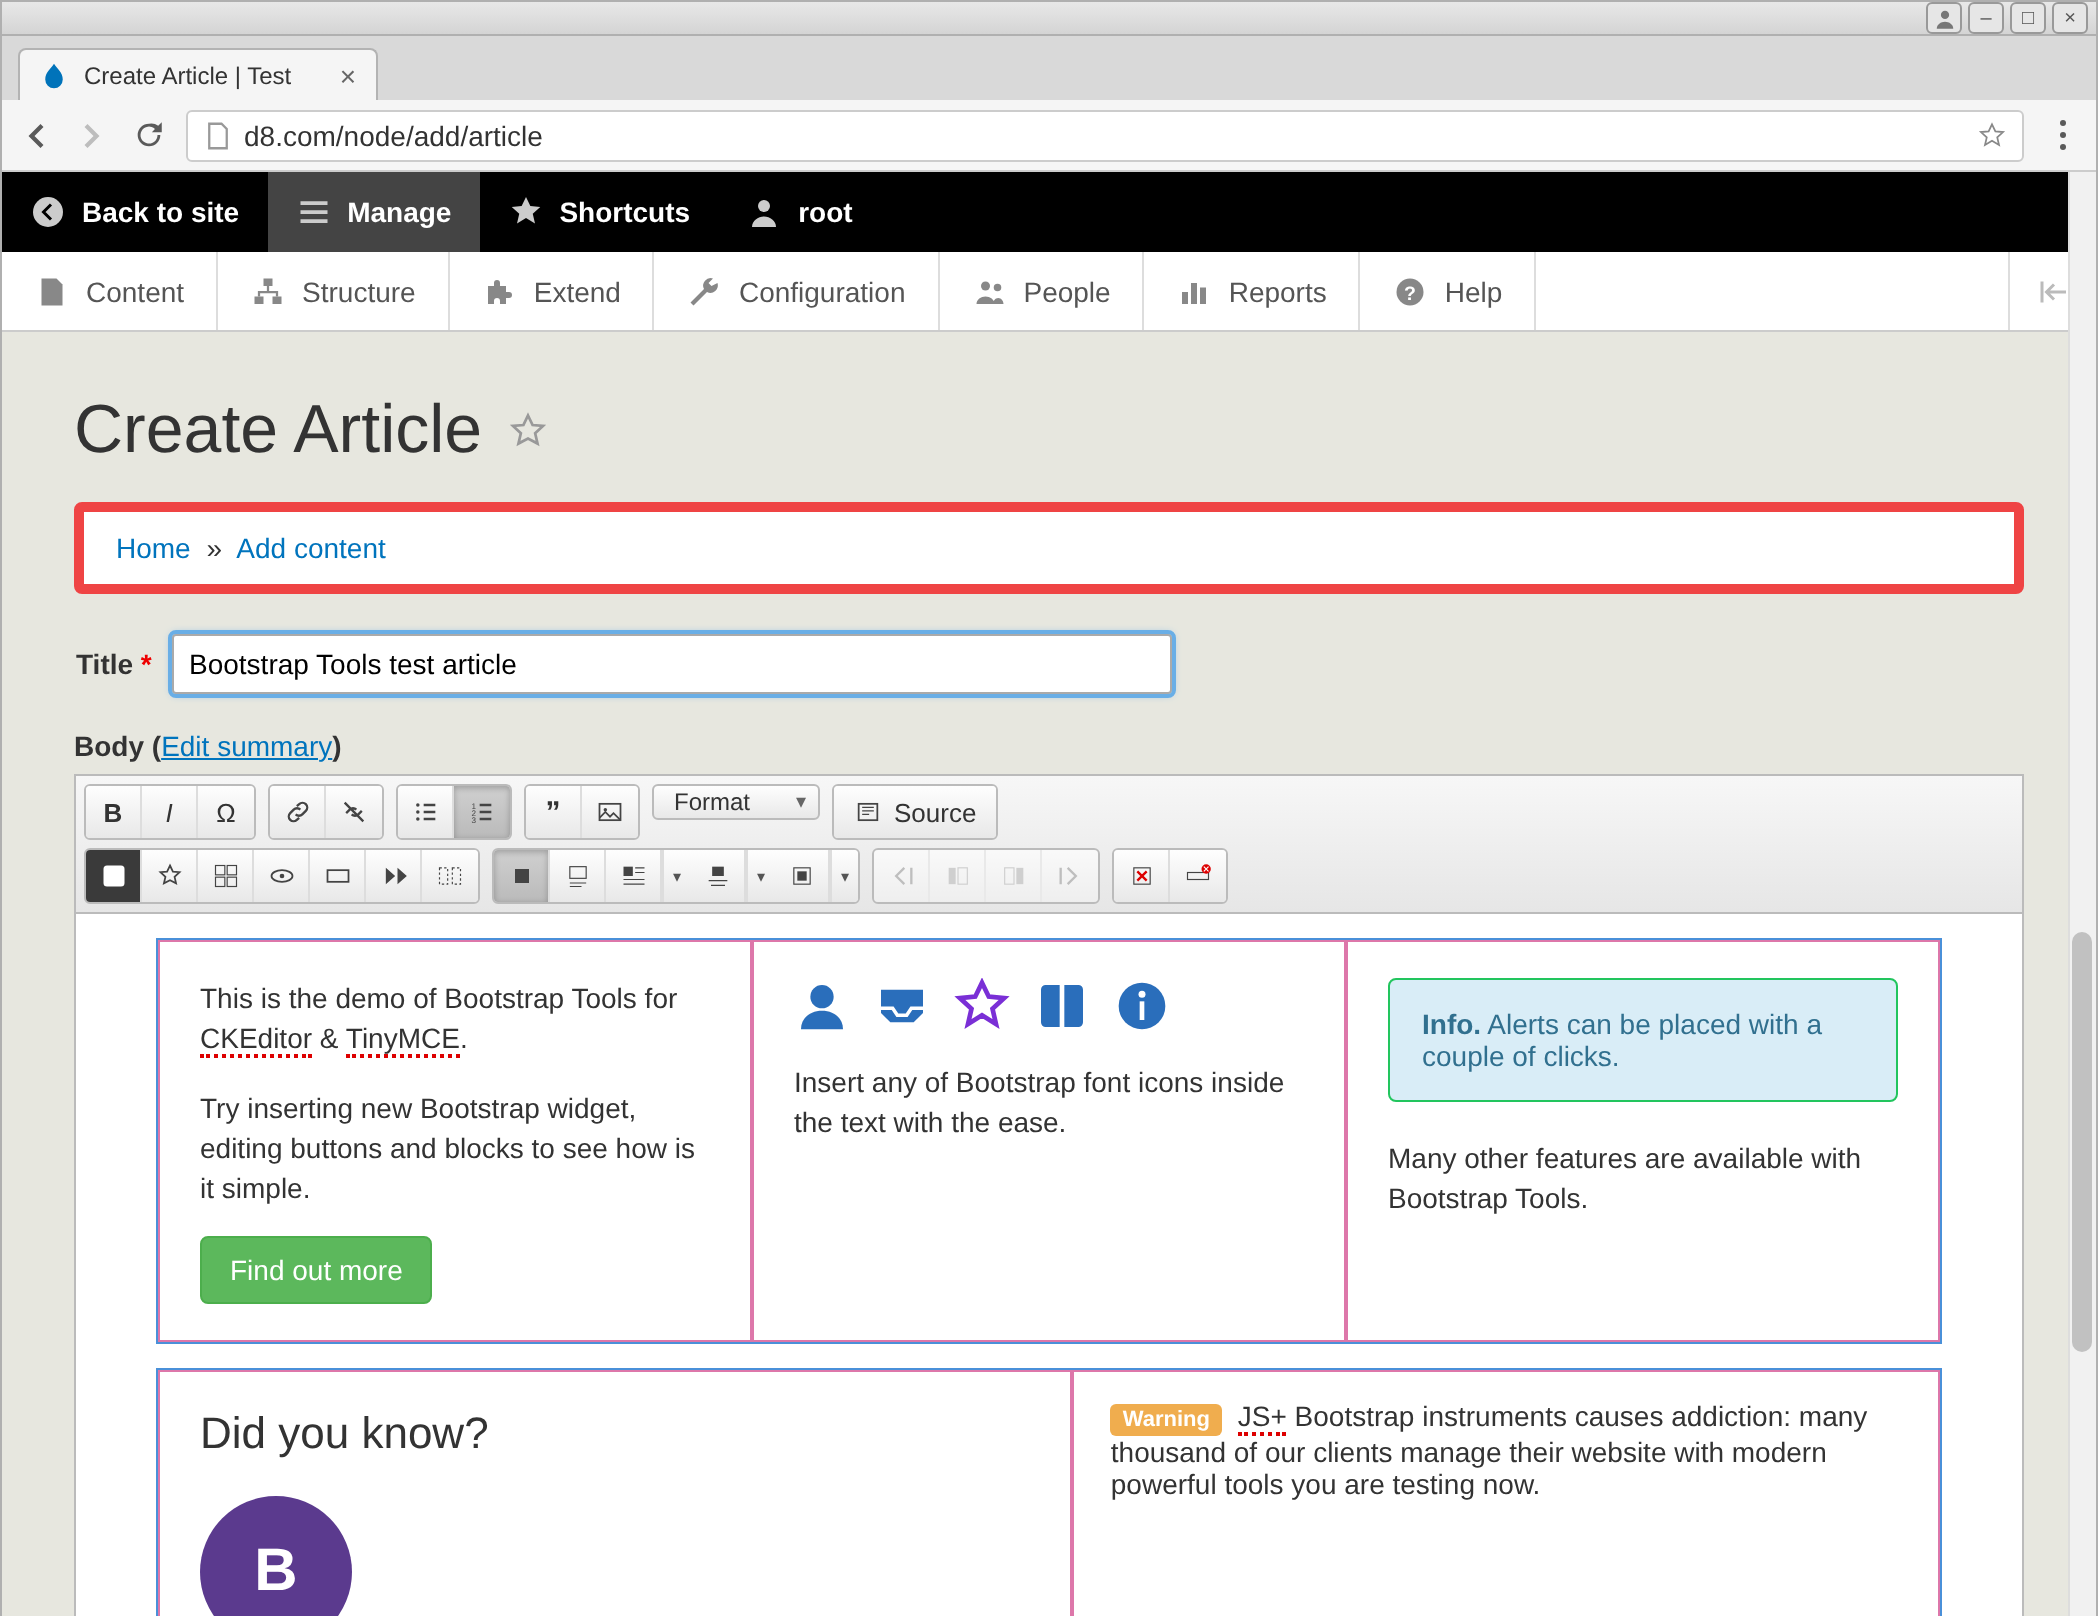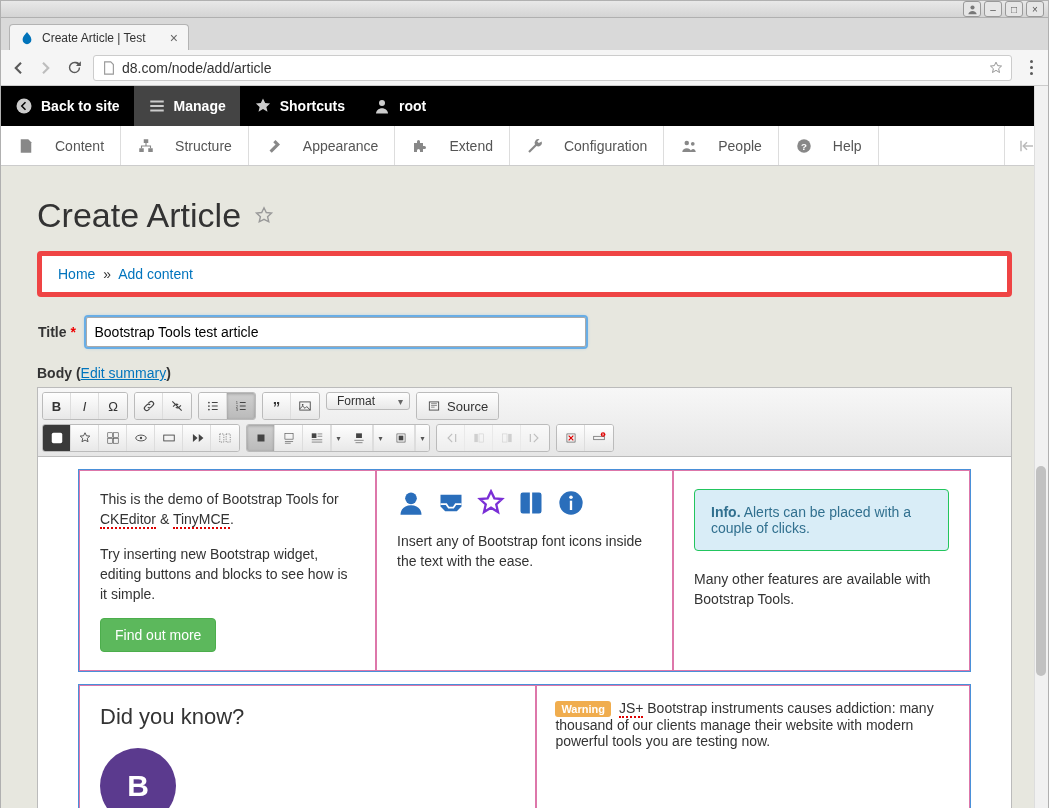--- a/index.html
+++ b/index.html
@@ -24,21 +24,21 @@
 .viewport { flex: 1; position: relative; overflow: hidden; }
 .viewport-scroll { height: 100%; overflow-y: scroll; }
 .scroll-track { position:absolute; right:0; top:0; bottom:0; width:14px; background:#f1f1f1; border-left:1px solid #ddd; }
 .scroll-thumb { position:absolute; right:2px; top:380px; width:10px; height:210px; background:#c1c1c1; border-radius:5px; }
 
 .admin-toolbar { background: #000; color: #fff; height: 40px; display: flex; align-items: center; }
 .admin-item { display: flex; align-items: center; gap: 8px; padding: 12px 14px; height: 100%; font-weight: bold; font-size: 14px; }
 .admin-item.active { background: #444; }
 .admin-icon { width: 18px; height: 18px; fill: #ccc; }
 .admin-sub { background: #fff; border-bottom: 1px solid #ccc; height: 40px; display: flex; align-items: stretch; }
-.sub-item { display: flex; align-items: center; gap: 20px; padding: 0 16px; font-size: 14px; color: #555; border-right: 1px solid #ddd; }
+.sub-item { display: flex; align-items: center; gap: 8px; padding: 0 16px; font-size: 14px; color: #555; border-right: 1px solid #ddd; }
 .sub-icon { width: 18px; height: 18px; fill: #888; }
 .sub-spacer { flex:1; }
 .sub-collapse { width: 44px; display:flex; align-items:center; justify-content:center; border-left:1px solid #ddd; }
 
 .content-region { background: #e7e7df; min-height: 1000px; padding: 0; }
 .page-heading { display:flex; align-items:center; gap:12px; padding: 30px 36px 16px; }
 .page-heading h1 { font-size: 34px; font-weight: normal; color: #333; }
 .star-outline { width:22px; height:22px; color:#888; }
 .breadcrumbs { margin: 0 36px 20px; background:#fff; border:5px solid #ef4444; border-radius:4px; padding: 10px 16px; font-size:14px; }
 .breadcrumbs a { color:#0074bd; text-decoration:none; }
@@ -193,43 +193,45 @@
               <svg class="sub-icon" viewBox="0 0 24 24">
                 <rect x="9" y="3" width="6" height="5" fill="#888"></rect>
                 <rect x="3" y="15" width="6" height="5" fill="#888"></rect>
                 <rect x="15" y="15" width="6" height="5" fill="#888"></rect>
                 <path d="M12 8v4M6 15v-3h12v3" stroke="#888" stroke-width="1.5" fill="none"></path>
               </svg>
               <span>Structure</span>
             </div>
           <div class="sub-item">
               <svg class="sub-icon" viewBox="0 0 24 24">
-                <path d="M6 18l8-8 3 3-8 8zM14 4l6 6-3 3-6-6z" fill="#888"></path>
-              </svg>
-              <span>Appearance</span>
-            </div>
-          <div class="sub-item">
-              <svg class="sub-icon" viewBox="0 0 24 24">
                 <path d="M4 8h4V6a2 2 0 114 0v2h4v4h2a2 2 0 110 4h-2v4h-4v-2a2 2 0 10-4 0v2H4z" fill="#888"></path>
               </svg>
               <span>Extend</span>
             </div>
           <div class="sub-item">
               <svg class="sub-icon" viewBox="0 0 24 24">
                 <path d="M21 6a5 5 0 01-7 6L5 21l-2-2 9-9a5 5 0 016-7l-3 3 2 2z" fill="#888"></path>
               </svg>
               <span>Configuration</span>
             </div>
           <div class="sub-item">
               <svg class="sub-icon" viewBox="0 0 24 24">
                 <circle cx="9" cy="8" r="3" fill="#888"></circle>
                 <circle cx="17" cy="9" r="2.5" fill="#888"></circle>
                 <path d="M3 20c0-3 3-5 6-5s6 2 6 5M14 20c0-2 1.5-4 3.5-4s3.5 2 3.5 4" fill="#888"></path>
               </svg>
               <span>People</span>
+            </div>
+          <div class="sub-item">
+              <svg class="sub-icon" viewBox="0 0 24 24">
+                <rect x="4" y="12" width="4" height="8" fill="#888"></rect>
+                <rect x="10" y="6" width="4" height="14" fill="#888"></rect>
+                <rect x="16" y="9" width="4" height="11" fill="#888"></rect>
+              </svg>
+              <span>Reports</span>
             </div>
           <div class="sub-item">
               <svg class="sub-icon" viewBox="0 0 24 24">
                 <circle cx="12" cy="12" r="9" fill="#888"></circle>
                 <text x="12" y="17" text-anchor="middle" fill="#fff" font-size="13" font-weight="bold">?</text>
               </svg>
               <span>Help</span>
             </div>
           <div class="sub-spacer"></div>
           <div class="sub-collapse">

